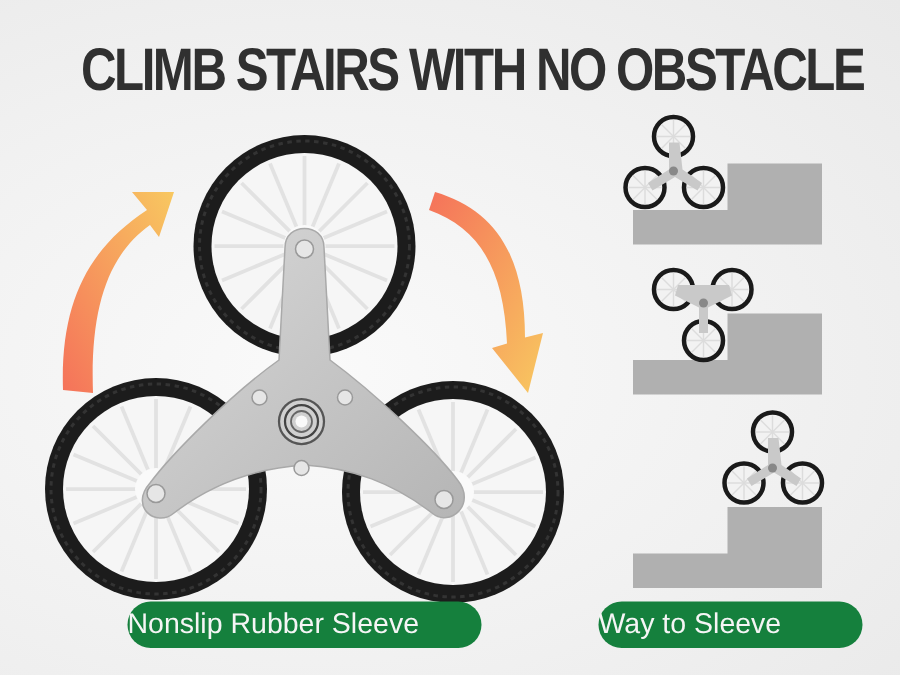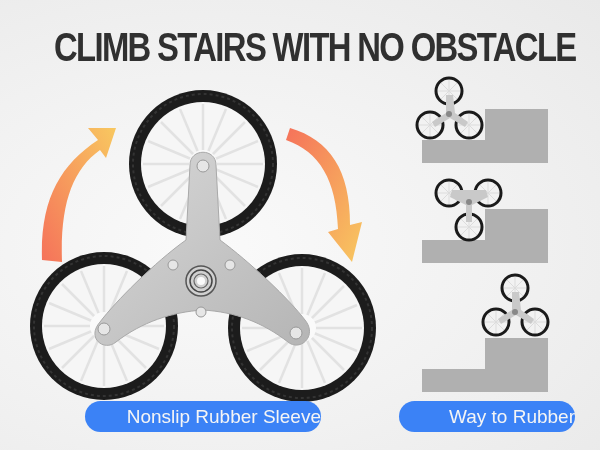--- a/index.html
+++ b/index.html
@@ -1,20 +1,20 @@
 <!DOCTYPE html>
 <html><head>
 <meta charset="utf-8">
 <style>
   html,body{margin:0;padding:0;}
   body{width:600px;height:450px;overflow:hidden;background:#eeeeee;position:relative;font-family:"Liberation Sans",sans-serif;}
   .bg{position:absolute;inset:0;background:radial-gradient(ellipse at 35% 55%, #fafafa 0%, #f1f1f1 55%, #e9e9e9 100%);}
   .title{position:absolute;left:0;top:24px;width:600px;text-align:center;font-family:"Liberation Sans",sans-serif;font-weight:bold;font-size:40px;color:#303030;letter-spacing:-2px;transform:scaleX(0.82);transform-origin:center;white-space:nowrap;line-height:46px;}
   .art{position:absolute;left:0;top:0;width:600px;height:450px;}
-  .pill{position:absolute;background:#3b82f6;color:#f5f5f5;border-radius:18px;font-size:19px;text-align:right;line-height:31px;height:31px;}
+  .pill{position:absolute;background:#15803d;color:#f5f5f5;border-radius:18px;font-size:19px;text-align:left;line-height:31px;height:31px;}
   .pill.left{left:85px;top:401px;width:236px;}
   .pill.right{left:399px;top:401px;width:176px;}
 </style>
 </head>
 <body>
 
 <div class="bg"></div>
 
 <div class="title">CLIMB STAIRS WITH NO OBSTACLE</div>
 
@@ -112,13 +112,13 @@
     <path d="M422,369 L485,369 L485,338 L548,338 L548,392 L422,392 Z" fill="#b0b0b0"></path>
     <use href="#miniwheel" x="515" y="288"></use>
     <use href="#miniwheel" x="496" y="322"></use>
     <use href="#miniwheel" x="535" y="322"></use>
     <path d="M512,292 L519,292 L521,310 L534,319 L531,324 L516,315 L501,324 L498,319 L512,310 Z" fill="#c9c9c9"></path>
     <circle cx="515" cy="312" r="3" fill="#888"></circle>
   </g>
 </svg>
 
 <div class="pill left">Nonslip Rubber Sleeve</div>
-<div class="pill right">Way to Rubber</div>
+<div class="pill right">Way to Sleeve</div>
 
 </body></html>

